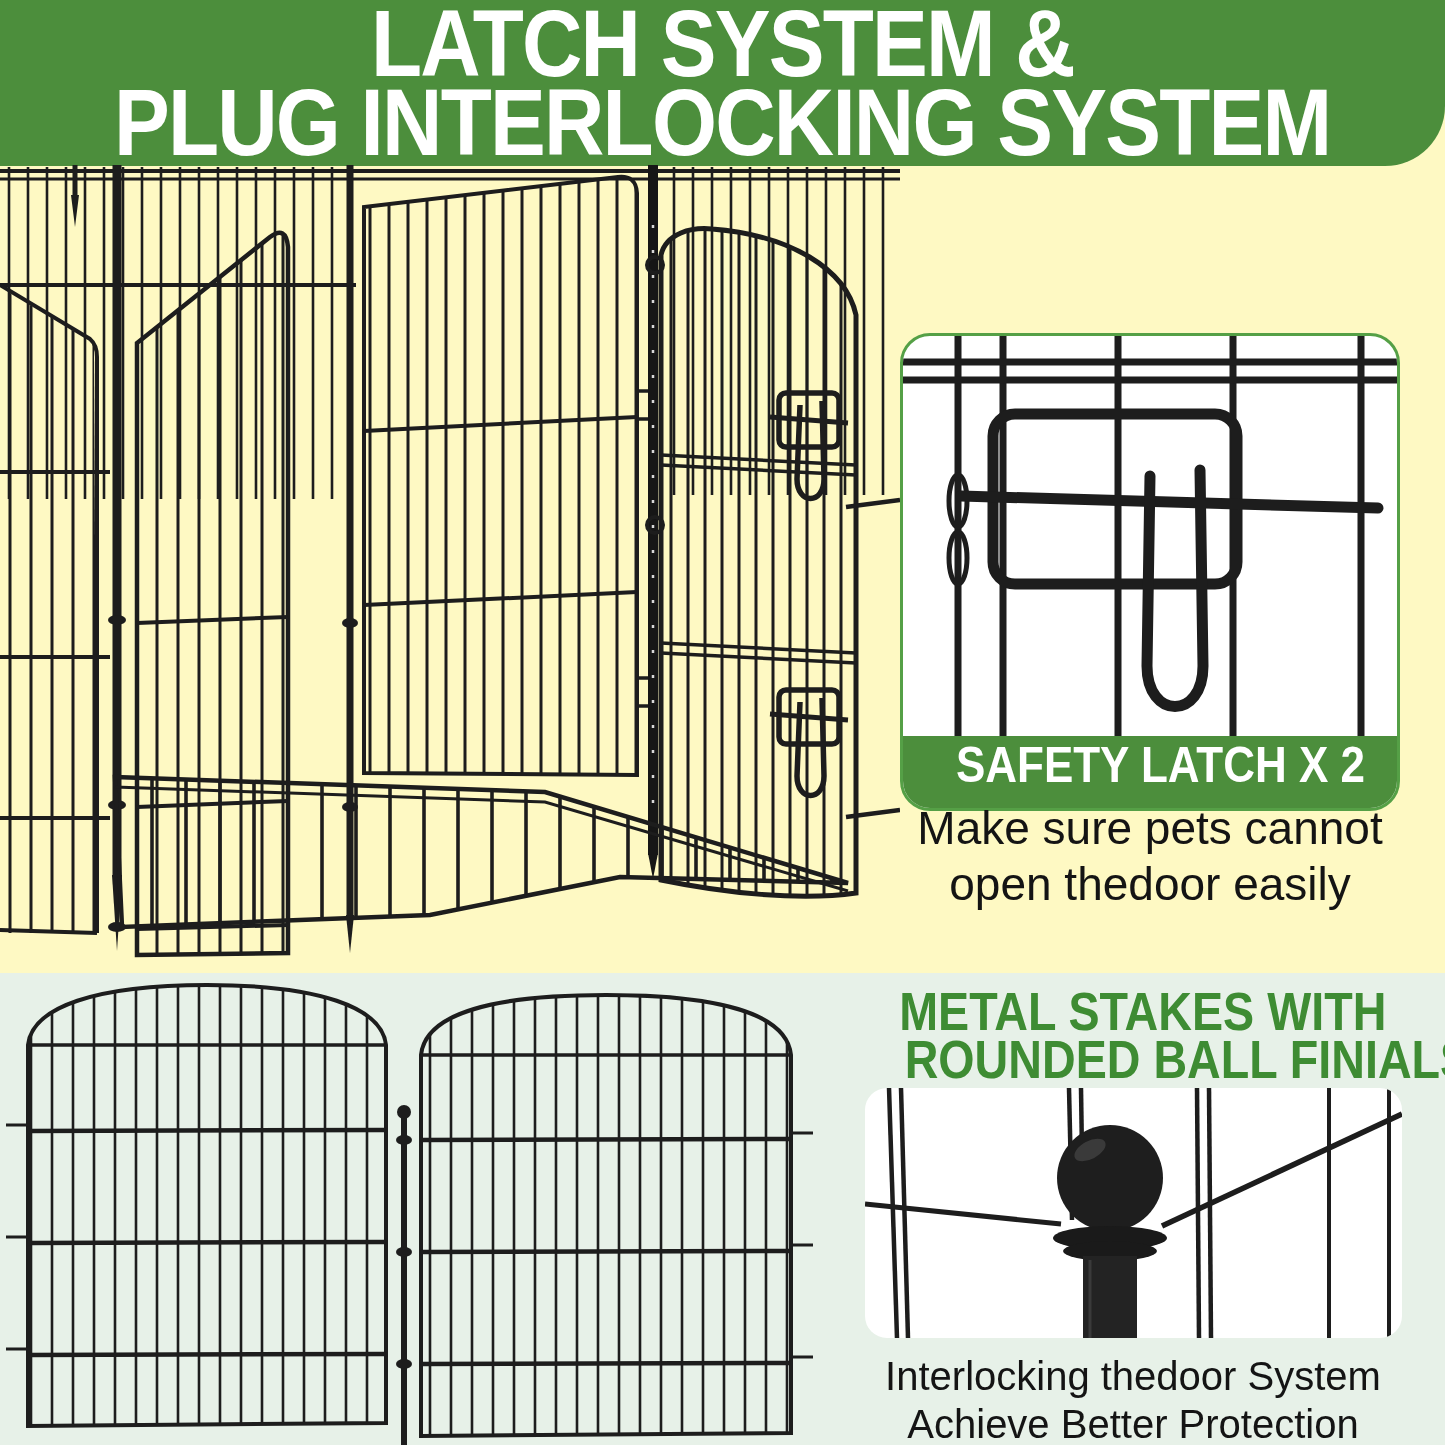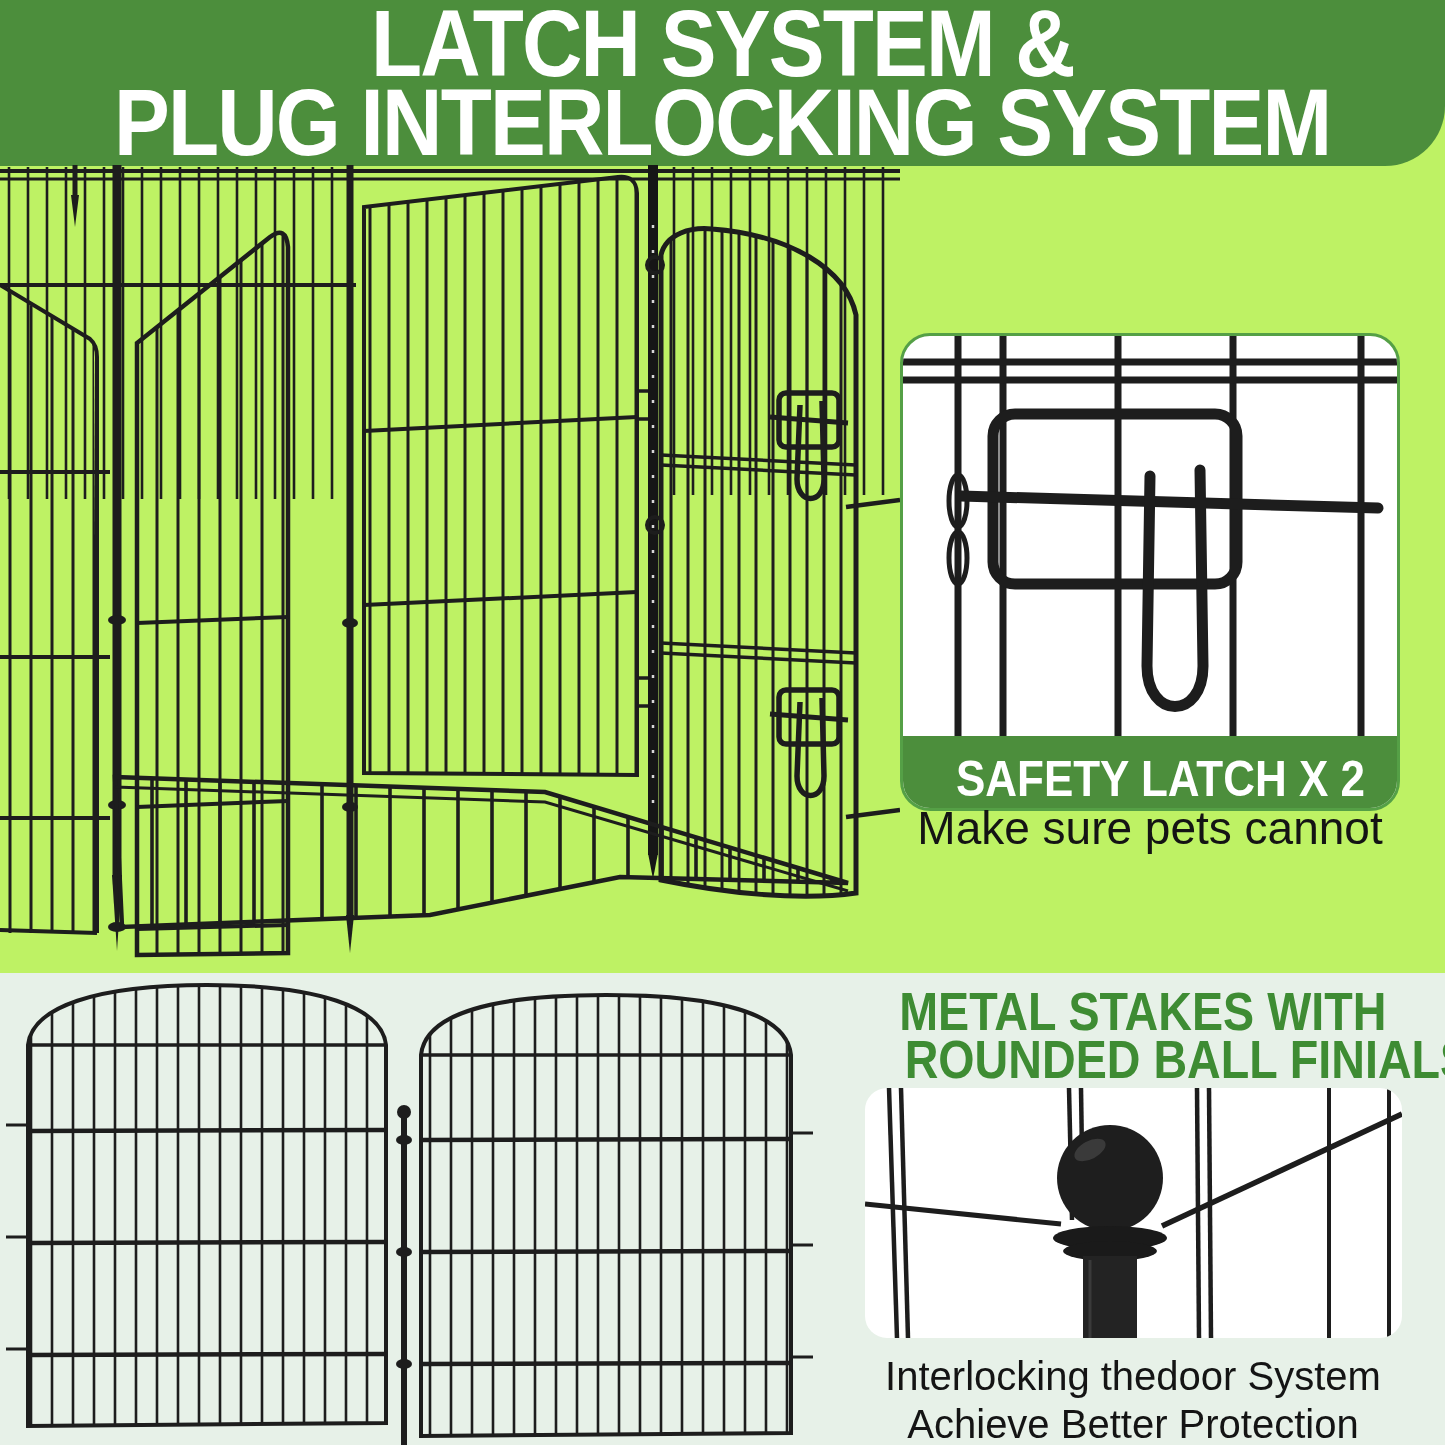--- a/index.html
+++ b/index.html
@@ -1,18 +1,18 @@
 <!DOCTYPE html>
 <html><head>
 <meta charset="utf-8">
 <style>
   html,body{margin:0;padding:0;background:#ffffff;}
   .stage{
     position:relative;width:1445px;height:1445px;overflow:hidden;
-    background:#bef264;font-family:"Liberation Sans",sans-serif;
+    background:#fef9c3;font-family:"Liberation Sans",sans-serif;
   }
   
   .banner{
     position:absolute;left:0;top:0;width:1445px;height:166px;
     background:#4c8e3c;border-radius:0 0 60px 0;
     display:flex;flex-direction:column;align-items:center;justify-content:center;
   }
   .banner-line{
     display:block;text-align:center;color:#ffffff;font-weight:700;
     font-size:95px;line-height:79px;letter-spacing:-2px;white-space:nowrap;
@@ -21,21 +21,21 @@
   
   .main-photo{position:absolute;left:0;top:165px;width:900px;height:800px;}
   .latch-card{
     position:absolute;left:900px;top:333px;width:500px;height:478px;
     box-sizing:border-box;border:3px solid #55a046;border-radius:30px;
     background:#ffffff;overflow:hidden;display:flex;flex-direction:column;
   }
   .latch-photo{flex:1 1 auto;display:block;width:100%;}
   .latch-badge{
     height:72px;flex:0 0 72px;background:#4c8e3c;display:flex;
-    align-items:flex-end;justify-content:center;padding-left:21px;
+    align-items:flex-start;justify-content:center;padding-left:21px;
   }
   .latch-badge span{
     color:#ffffff;font-weight:700;font-size:50px;letter-spacing:0px;white-space:nowrap;
   }
   .latch-caption{
     position:absolute;left:880px;top:800px;width:540px;text-align:center;
     color:#141414;font-size:46px;line-height:56px;font-weight:400;
   }
   
   .bottom-bg{position:absolute;left:0;top:973px;width:1445px;height:472px;background:#e7f1e8;}
@@ -184,20 +184,21 @@
       <line x1="58" y1="160" x2="475" y2="172" stroke="#1d1d1d" stroke-width="11" stroke-linecap="round"></line>
       <path d="M247,140 L244,330 C244,384 300,384 300,330 L297,134" fill="none" stroke="#1d1d1d" stroke-width="11" stroke-linecap="round"></path>
     </svg>
     <div class="latch-badge">
       <span class="cond">SAFETY LATCH X 2</span>
     </div>
   </div>
 
   <div class="latch-caption">
     <div>Make sure pets cannot</div>
+    <div>open thedoor easily</div>
   </div>
 
   <div class="bottom-bg"></div>
 
   <svg class="panels-photo" viewBox="0 0 870 472" xmlns="http://www.w3.org/2000/svg">
     <defs>
       <pattern id="pv21" width="21" height="472" patternUnits="userSpaceOnUse">
           <line x1="10" y1="0" x2="10" y2="472" stroke="#1d1d1d" stroke-width="2.6"></line>
         </pattern>
     </defs>

